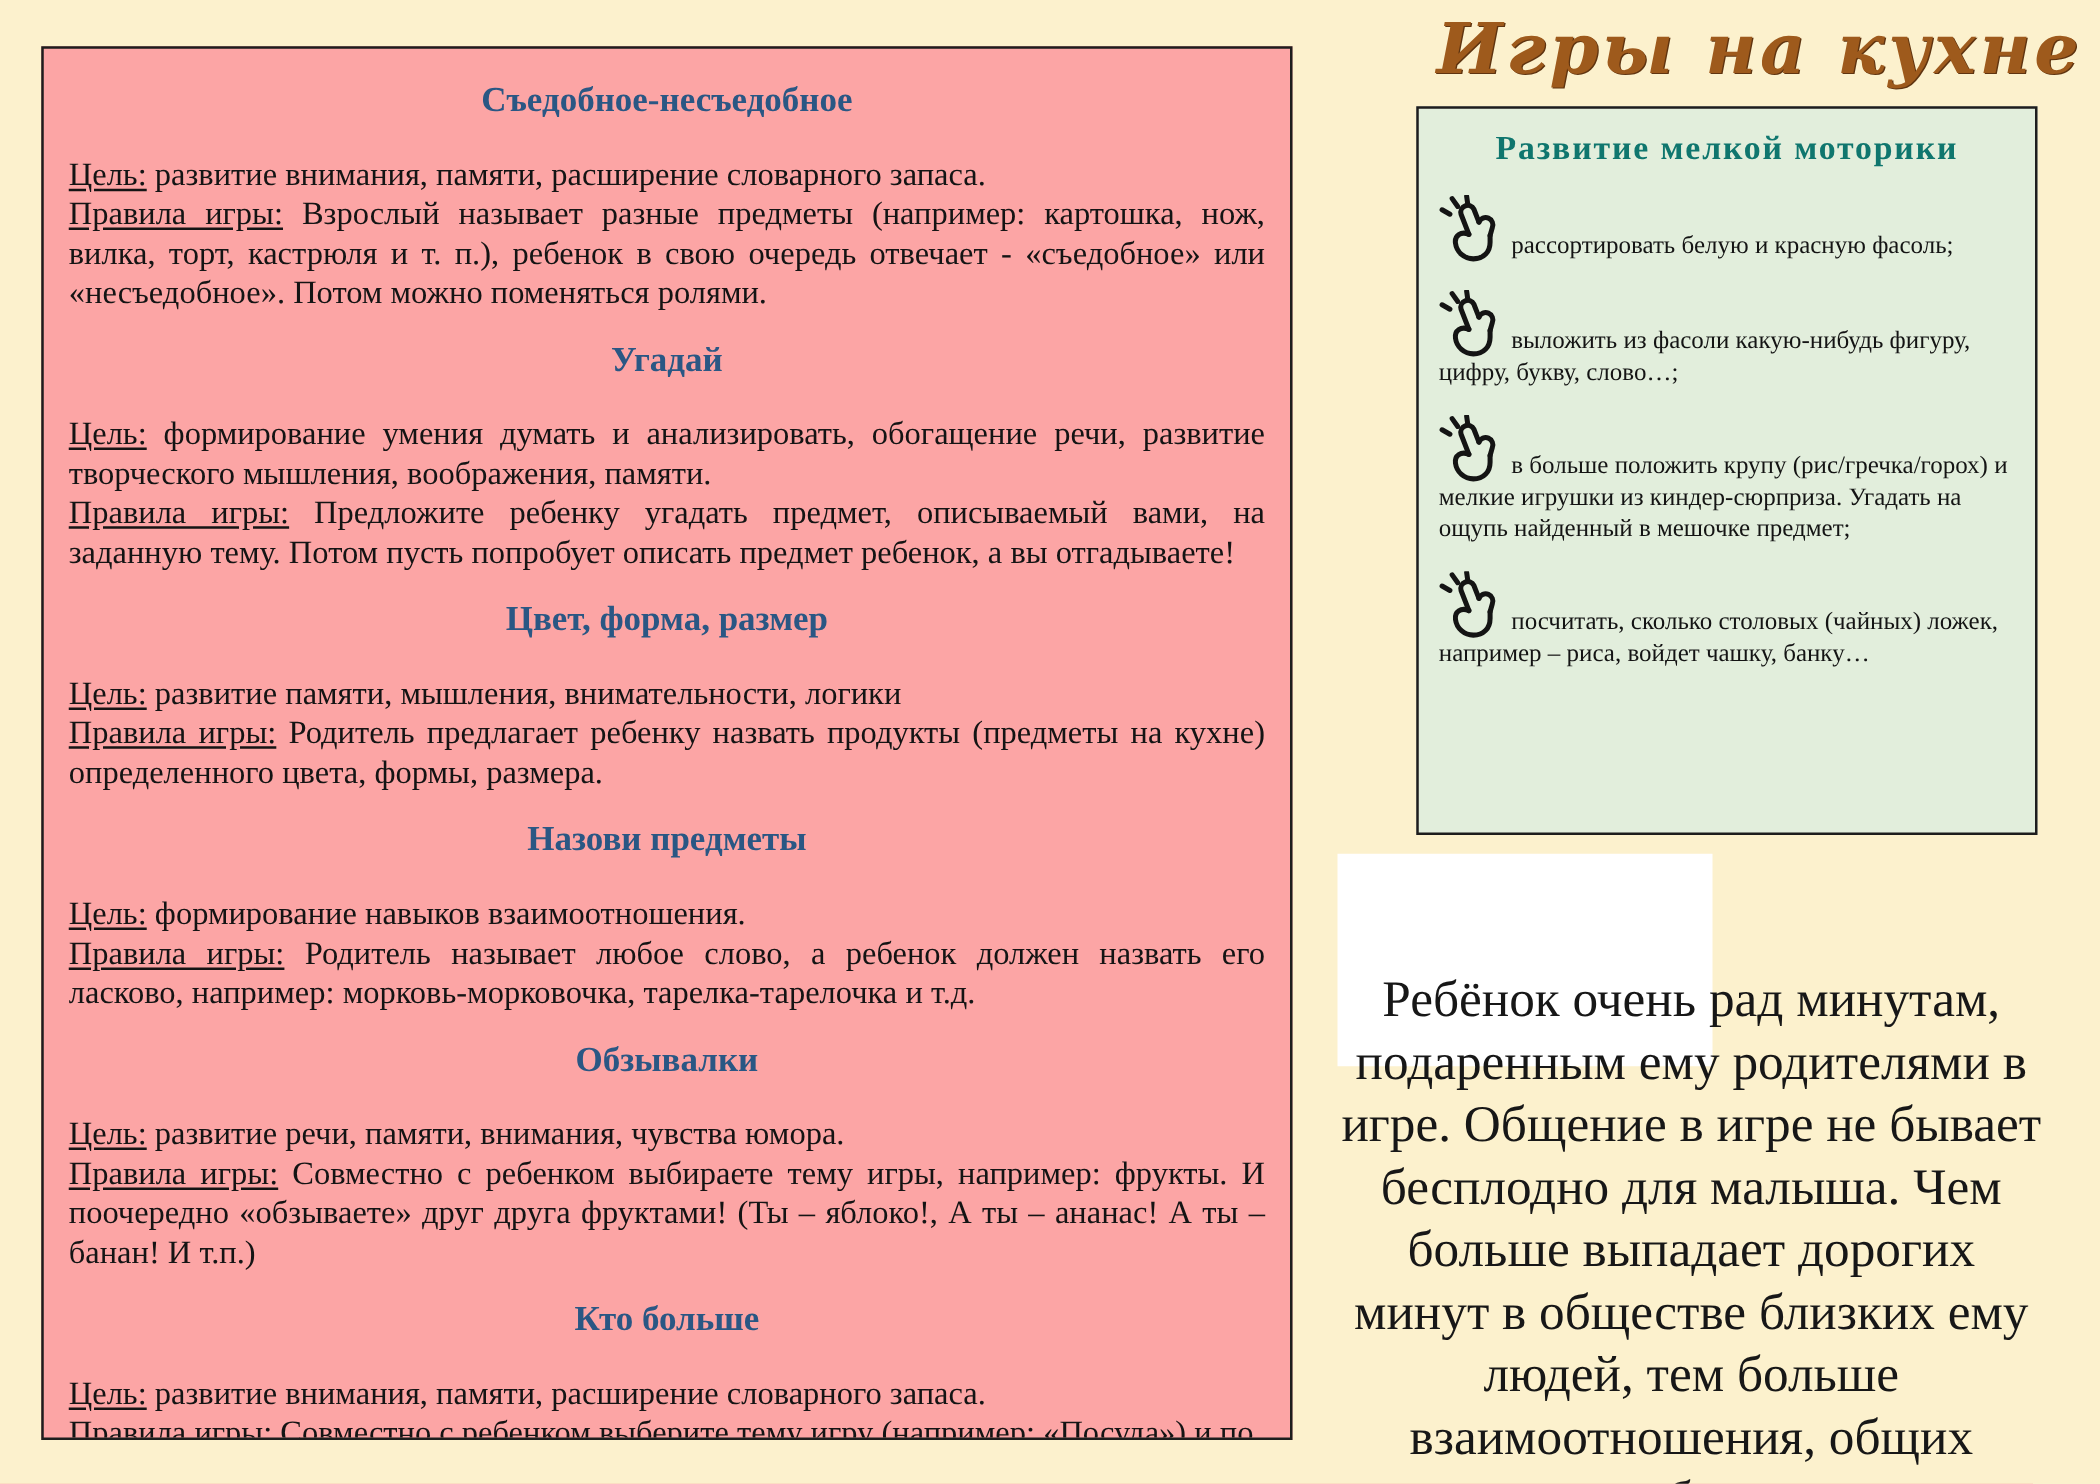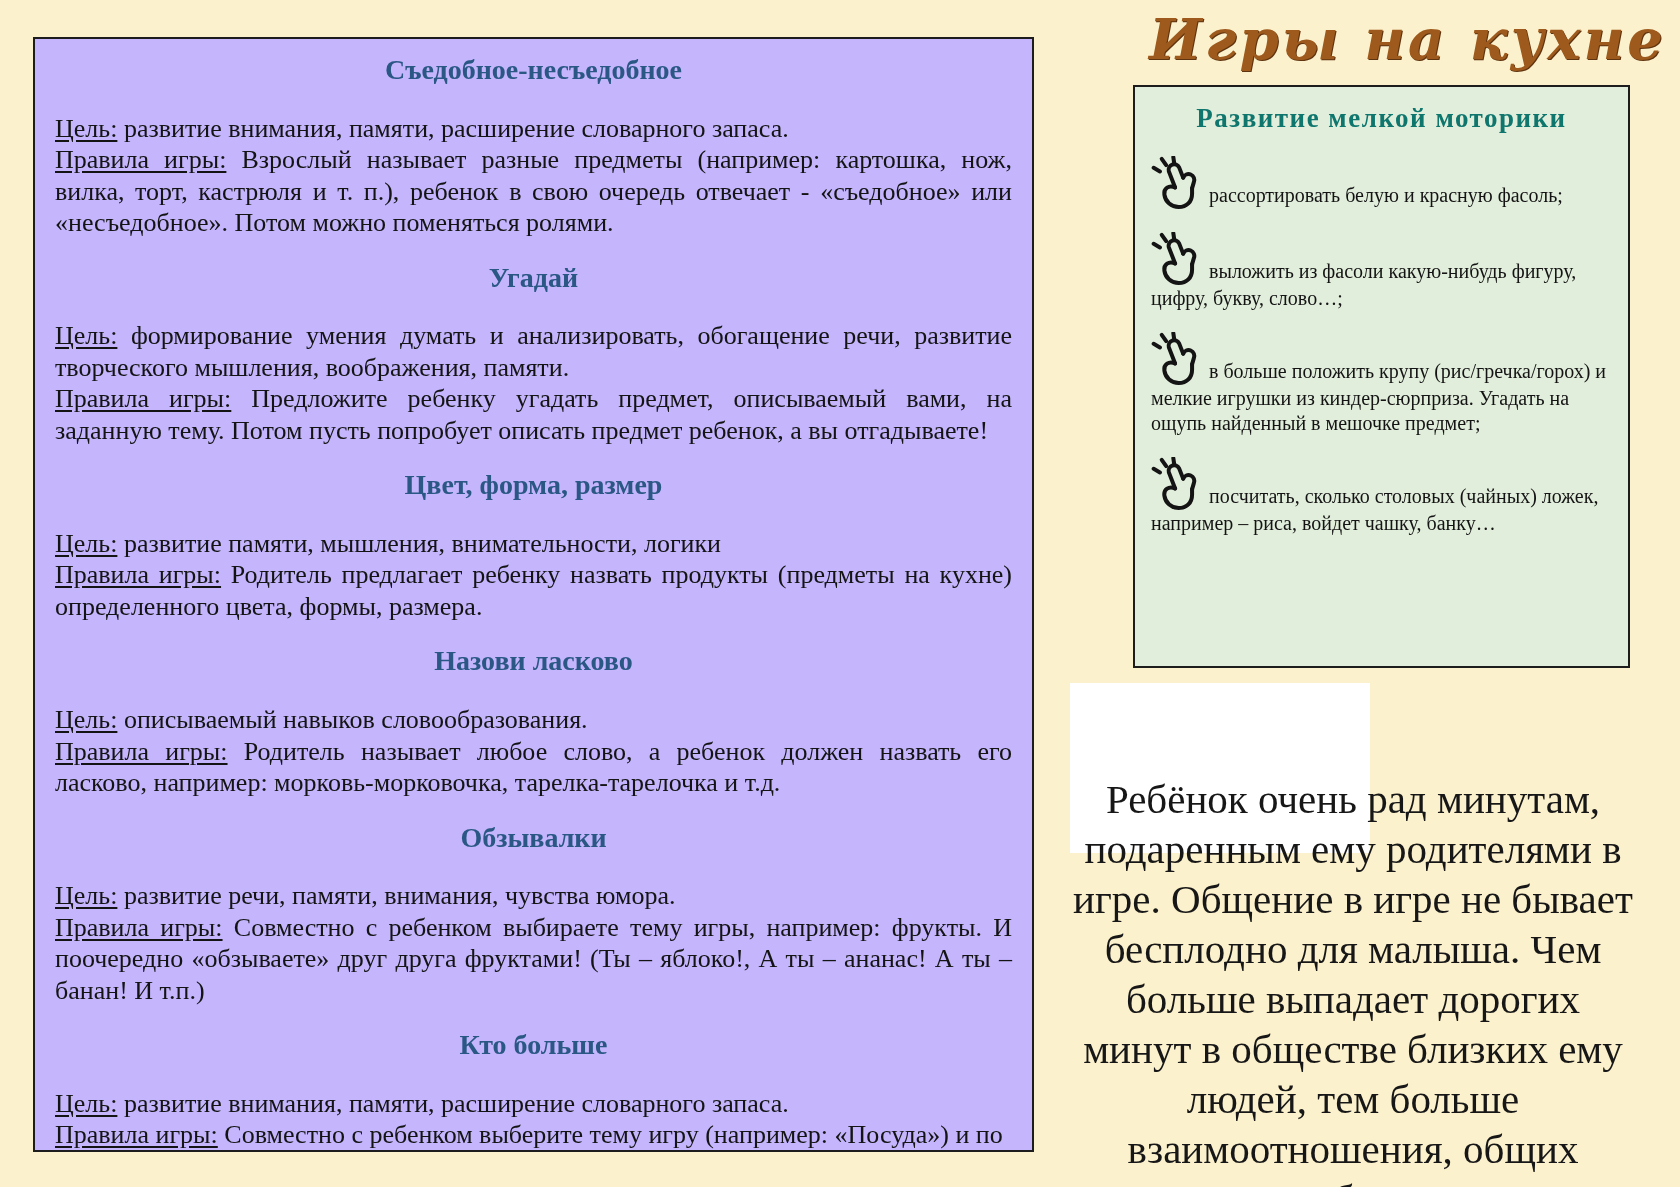--- a/index.html
+++ b/index.html
@@ -12,22 +12,22 @@
   .script-title{
     position:absolute;top:0px;right:14px;margin:0;
     font-family:"DejaVu Serif", serif;font-style:italic;font-weight:bold;
     font-size:56px;line-height:78px;color:#9e5a1c;letter-spacing:3px;
     text-shadow:1px 1px 0 #5f3410;
     white-space:nowrap;
   }
   
   .games-panel{
     position:absolute;left:33px;top:37px;width:1001px;height:1115px;
-    background:#c4b5fd;border:2px solid #1d1d1d;box-sizing:border-box;
-    padding:10px 20px;overflow:hidden;
+    background:#fca5a5;border:2px solid #1d1d1d;box-sizing:border-box;
+    padding:21px 20px;overflow:hidden;
   }
   .game-title{
     font-size:28px;font-weight:bold;color:#2a5784;text-align:center;
     margin:24px 0 27px;line-height:1.1;
   }
   .game:first-of-type .game-title{margin-top:6px;}
   .line{
     font-size:26px;line-height:1.21;margin:0;text-align:justify;
   }
   .line.left{text-align:left;}
@@ -80,22 +80,22 @@
     <p class="line"><span class="lbl">Правила игры:</span> <span>Предложите ребенку угадать предмет, описываемый вами, на заданную тему. Потом пусть попробует описать предмет ребенок, а вы отгадываете!</span></p>
   </section>
 
   <section class="game">
     <h2 class="game-title">Цвет, форма, размер</h2>
     <p class="line"><span class="lbl">Цель:</span> <span>развитие памяти, мышления, внимательности, логики</span></p>
     <p class="line"><span class="lbl">Правила игры:</span> <span>Родитель предлагает ребенку назвать продукты (предметы на кухне) определенного цвета, формы, размера.</span></p>
   </section>
 
   <section class="game">
-    <h2 class="game-title">Назови ласково</h2>
-    <p class="line"><span class="lbl">Цель:</span> <span>описываемый навыков словообразования.</span></p>
+    <h2 class="game-title">Назови предметы</h2>
+    <p class="line"><span class="lbl">Цель:</span> <span>формирование навыков взаимоотношения.</span></p>
     <p class="line"><span class="lbl">Правила игры:</span> <span>Родитель называет любое слово, а ребенок должен назвать его ласково, например: морковь-морковочка, тарелка-тарелочка и т.д.</span></p>
   </section>
 
   <section class="game">
     <h2 class="game-title">Обзывалки</h2>
     <p class="line"><span class="lbl">Цель:</span> <span>развитие речи, памяти, внимания, чувства юмора.</span></p>
     <p class="line"><span class="lbl">Правила игры:</span> <span>Совместно с ребенком выбираете тему игры, например: фрукты. И поочередно «обзываете» друг друга фруктами! (Ты – яблоко!, А ты – ананас! А ты – банан! И т.п.)</span></p>
   </section>
 
   <section class="game">

